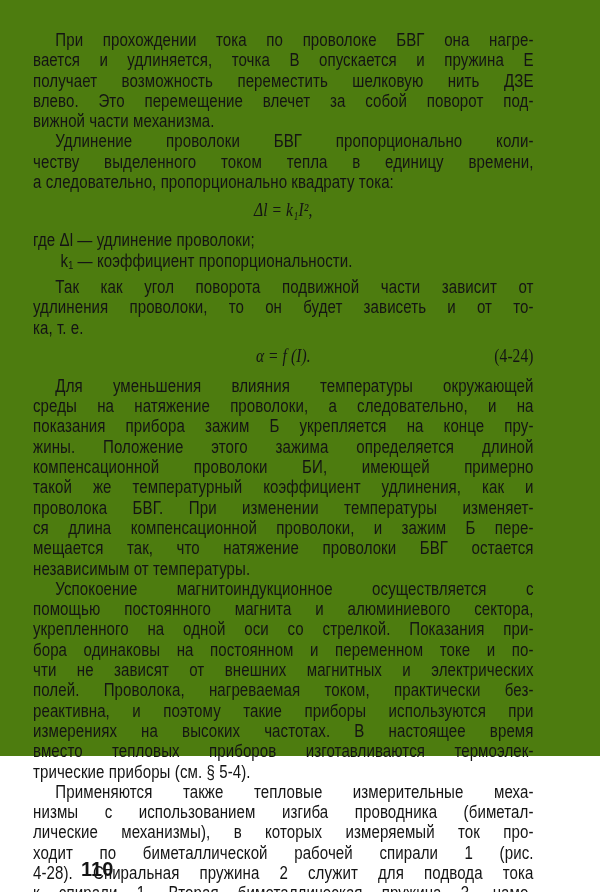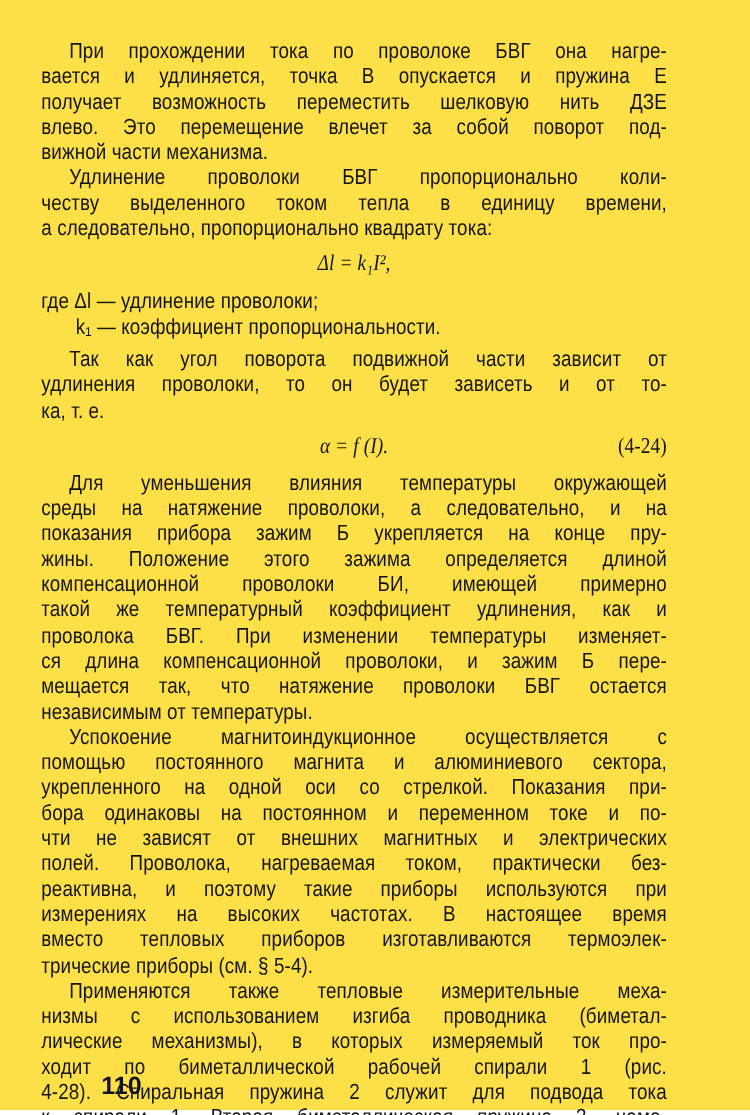--- a/index.html
+++ b/index.html
@@ -1,19 +1,19 @@
 <!DOCTYPE html>
 <html><head>
   <meta charset="utf-8">
   <style>
     html, body { margin: 0; padding: 0; background: #ffffff; }
     body { width: 600px; height: 892px; overflow: hidden; position: relative; }
     .page {
-      position: absolute; left: 0; top: 0; width: 600px; height: 888px;
-      background: #fde047; color: #141414;
+      position: absolute; left: 0; top: 0; width: 600px; height: 756px;
+      background: #4d7c0f; color: #141414;
       font-family: "Liberation Serif", serif;
     }
     .col {
       position: absolute; left: 33px; top: 30px; width: 501px;
       font-family: "Liberation Sans Narrow", "Liberation Sans", sans-serif;
       font-size: 17.5px; line-height: 20.3px;
       letter-spacing: 0.1px;
     }
     .line {
       display: block; white-space: nowrap; text-align: justify;

